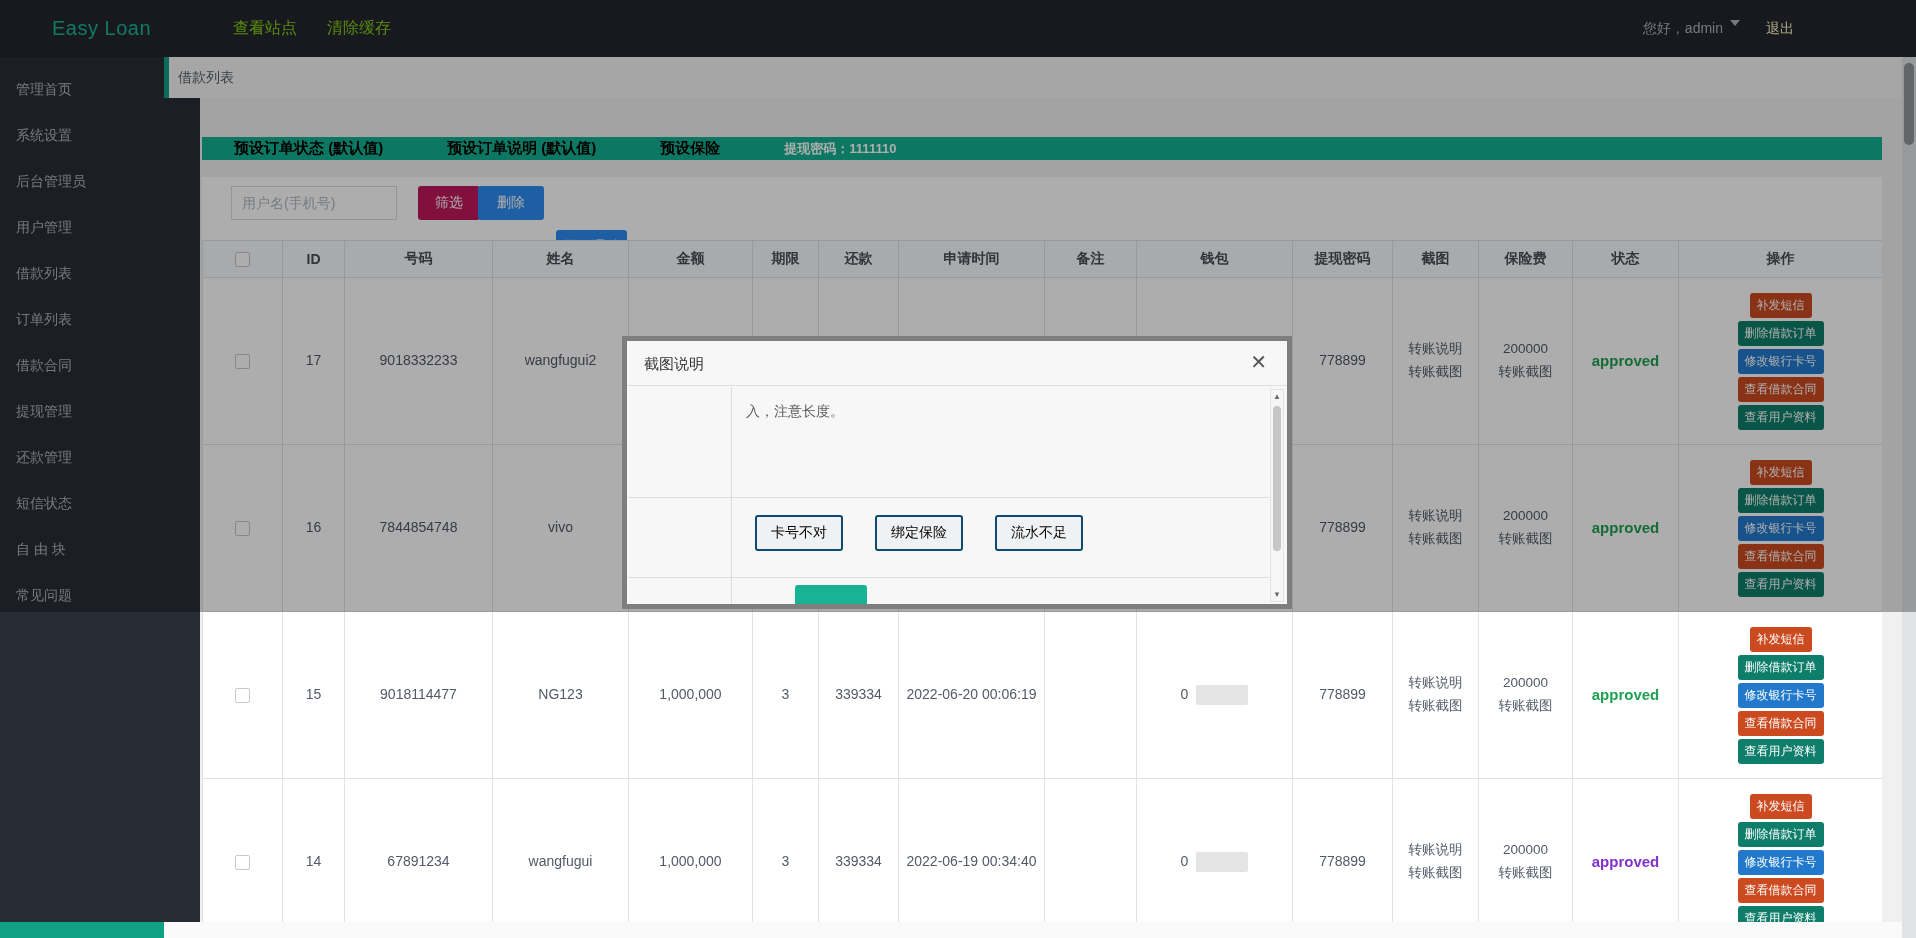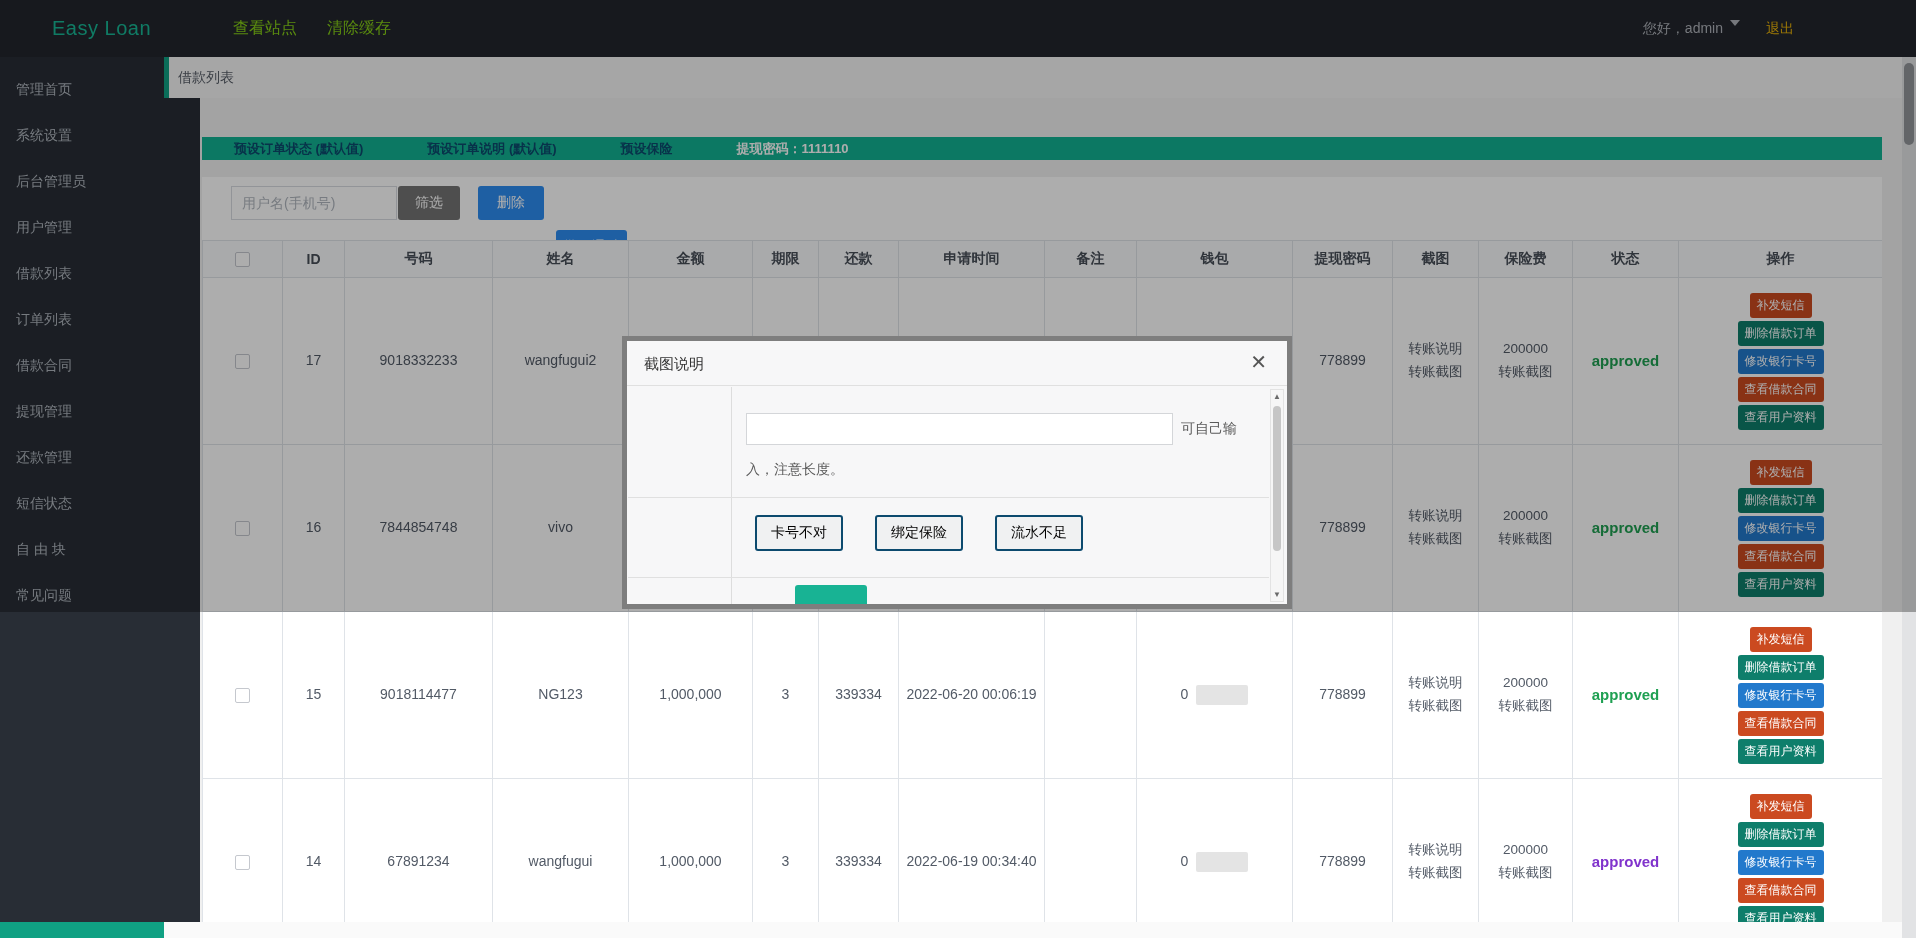--- a/index.html
+++ b/index.html
@@ -11,49 +11,49 @@
   .navbar { position:absolute; left:0; top:0; width:1916px; height:57px;
             background:#22252d; display:flex; align-items:center; z-index:5; }
   .logo { margin-left:52px; font-size:20px; color:#18b694; letter-spacing:.5px; }
   .nav-links { display:flex; margin-left:82px; }
   .nav-link { color:#84cc16; font-size:16px; margin-right:30px; cursor:pointer; }
   .nav-right { margin-left:auto; display:flex; align-items:center; margin-right:122px; }
   .greeting { color:#aeb2b8; font-size:14px; cursor:pointer; display:flex; align-items:flex-start; }
   .caret { display:inline-block; margin-left:7px; width:0; height:0;
            border-left:5px solid transparent; border-right:5px solid transparent;
            border-top:6px solid #aeb2b8; }
-  .logout { color:#eab308; font-size:14px; margin-left:26px; cursor:pointer; }
+  .logout { color:#fef9c3; font-size:14px; margin-left:26px; cursor:pointer; }
 
   
   .sidebar { position:absolute; left:0; top:57px; width:200px; height:865px;
              background:#282d35; padding-top:10px; z-index:1; }
   .side-item { padding:14px 10px 14px 16px; font-size:14px; color:#aeb4bc; cursor:pointer; }
 
   
   .header-bar { position:absolute; left:164px; top:57px; width:1738px; height:41px;
                 background:#f5f5f5; border-left:5px solid #10a183; z-index:2;
                 line-height:41px; padding-left:9px; font-size:14px; color:#565c66; }
 
   
   .banner { position:absolute; left:202px; top:137px; width:1680px; height:23px;
             background:#13b292; display:flex; align-items:center; z-index:2; }
   .banner-links { display:flex; margin-left:32px; }
-  .banner-link { color:#0c4a6e; font-size:13px; font-weight:bold; margin-right:64px; cursor:pointer; white-space:nowrap; }
+  .banner-link { color:#000000; font-size:15px; font-weight:bold; margin-right:64px; cursor:pointer; white-space:nowrap; }
   .banner-pwd { color:#fff; font-size:13px; font-weight:bold; white-space:nowrap; }
 
   
   .card { position:absolute; left:202px; top:177px; width:1680px; height:745px;
           background:#fff; overflow:hidden; z-index:2; }
   .search-input { position:absolute; left:29px; top:9px; width:166px; height:34px;
                   border:1px solid #d7dbe0; background:#fff; padding:0 10px;
                   font-size:14px; color:#444; font-family:inherit; }
   .search-input::placeholder { color:#b0b6be; }
   .btn { position:absolute; top:9px; height:34px; border:none; border-radius:3px;
          color:#fff; font-size:14px; cursor:pointer; font-family:inherit; }
-  .btn-filter { left:196px; width:62px; background:#737373; }
+  .btn-filter { left:216px; width:62px; background:#be185d; }
   .btn-del    { left:276px; width:66px; background:#2d8cf0; }
   .btn-batch  { left:354px; width:71px; background:#2d8cf0;margin-top:44px; }
 
   table.grid { position:absolute; left:0; top:63px; width:1680px; border-collapse:collapse; table-layout:fixed; }
   .grid th, .grid td { border:1px solid #dfe3e8; text-align:center; vertical-align:middle;
                        font-size:14px; color:#525a66; overflow:hidden; }
   .grid th { height:37px; font-weight:bold; color:#474e58; background:#fafbfc; }
   .grid td { height:167px; line-height:1.7; }
   .cb { display:inline-block; width:15px; height:15px; border:1px solid #c5c8ce;
         background:#fff; border-radius:2px; cursor:pointer; vertical-align:middle; }
@@ -329,24 +329,20 @@
   <div class="overlay"></div>
 
   <div class="modal">
     <div class="modal-title-bar">
       <div class="modal-title">截图说明</div>
       <div class="modal-close">✕</div>
     </div>
     <div class="modal-body">
       <div class="modal-vline"></div>
       <div class="modal-form">
-        <div class="modal-input-row">
-          <input class="modal-input" type="text" style="">
-          <span class="hint-inline">可自己输</span>
-        </div>
         <div class="hint-below">入，注意长度。</div>
       </div>
       <div class="modal-div1"></div>
       <div class="quick-row">
           <button class="quick-btn">卡号不对</button>
           <button class="quick-btn">绑定保险</button>
           <button class="quick-btn">流水不足</button>
         </div>
       <div class="modal-div2"></div>
       <div class="confirm-sliver"></div>

